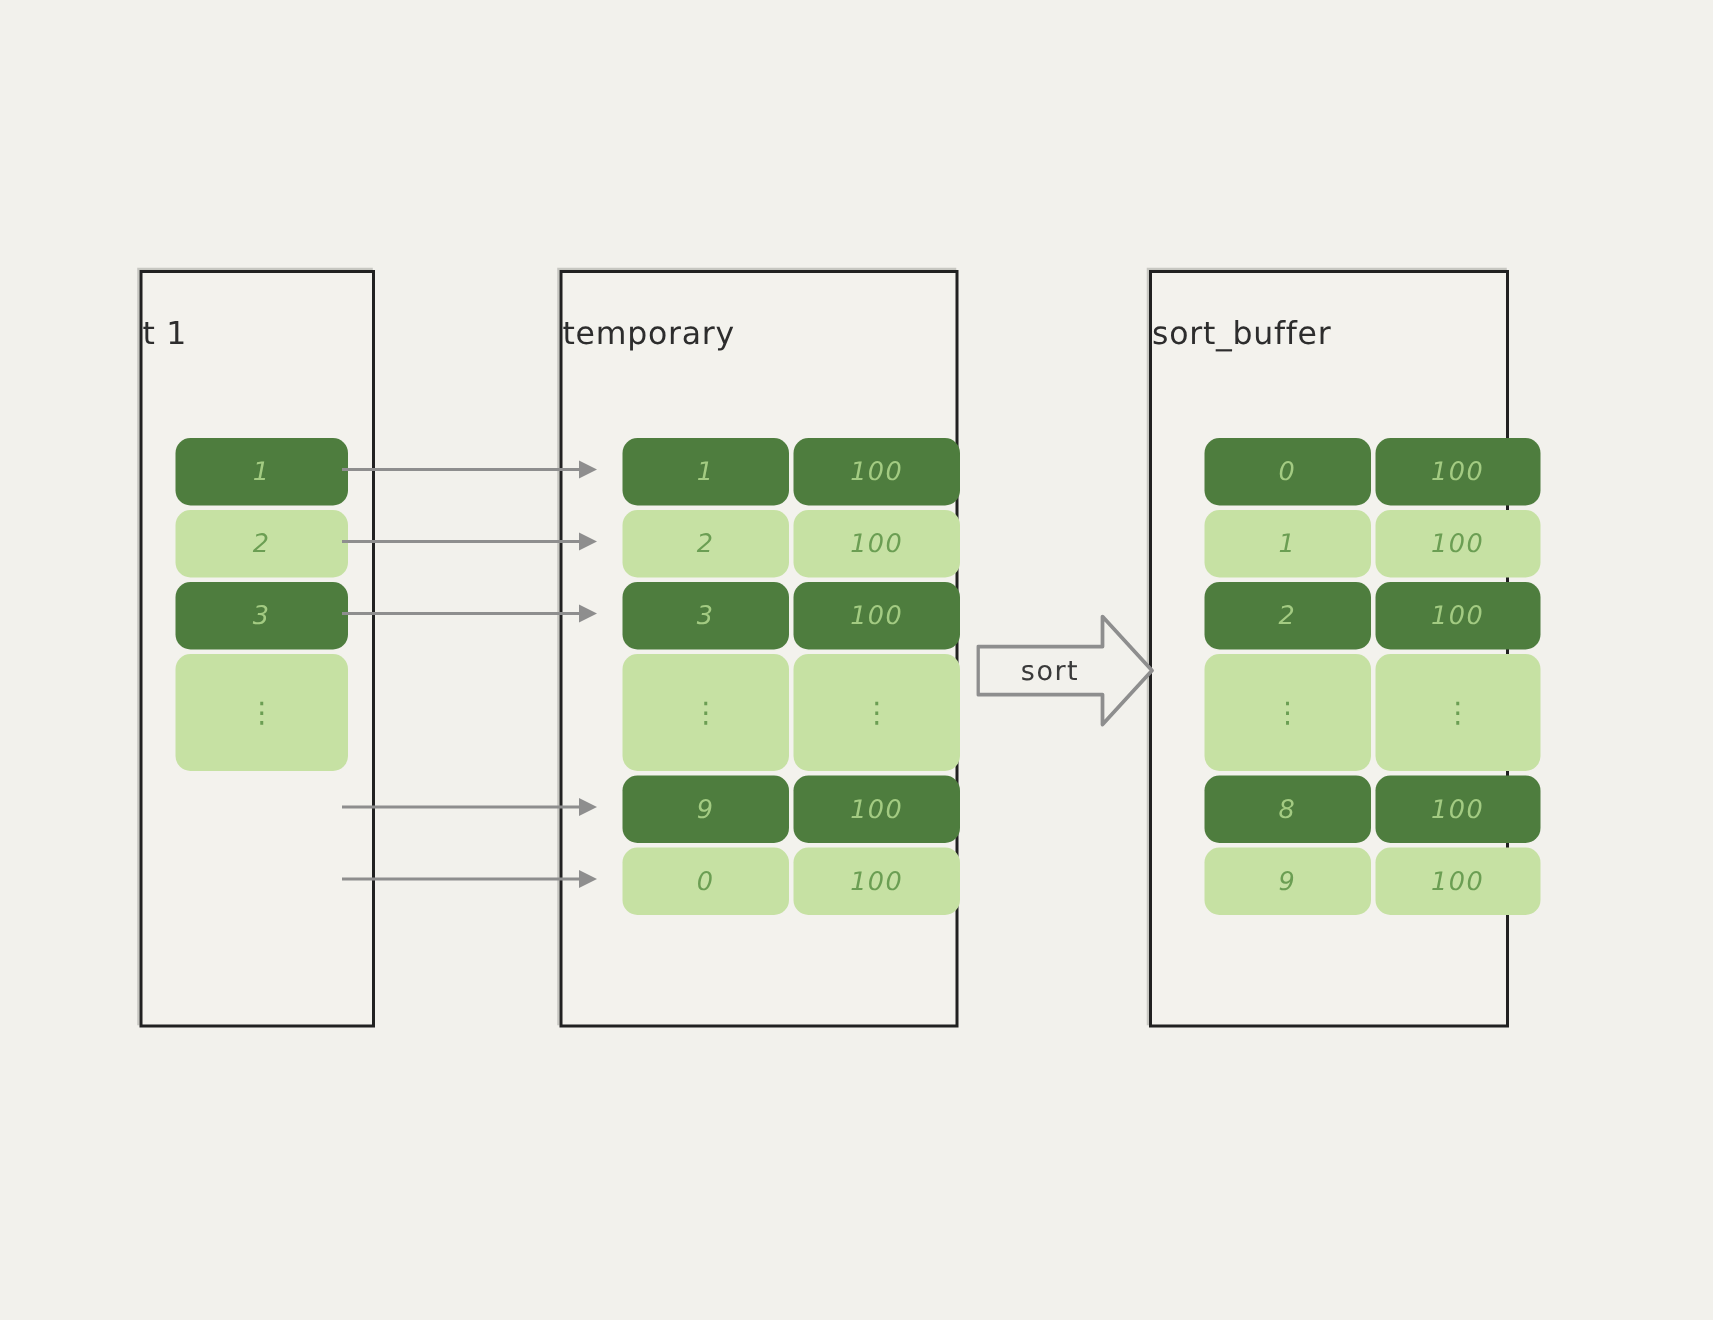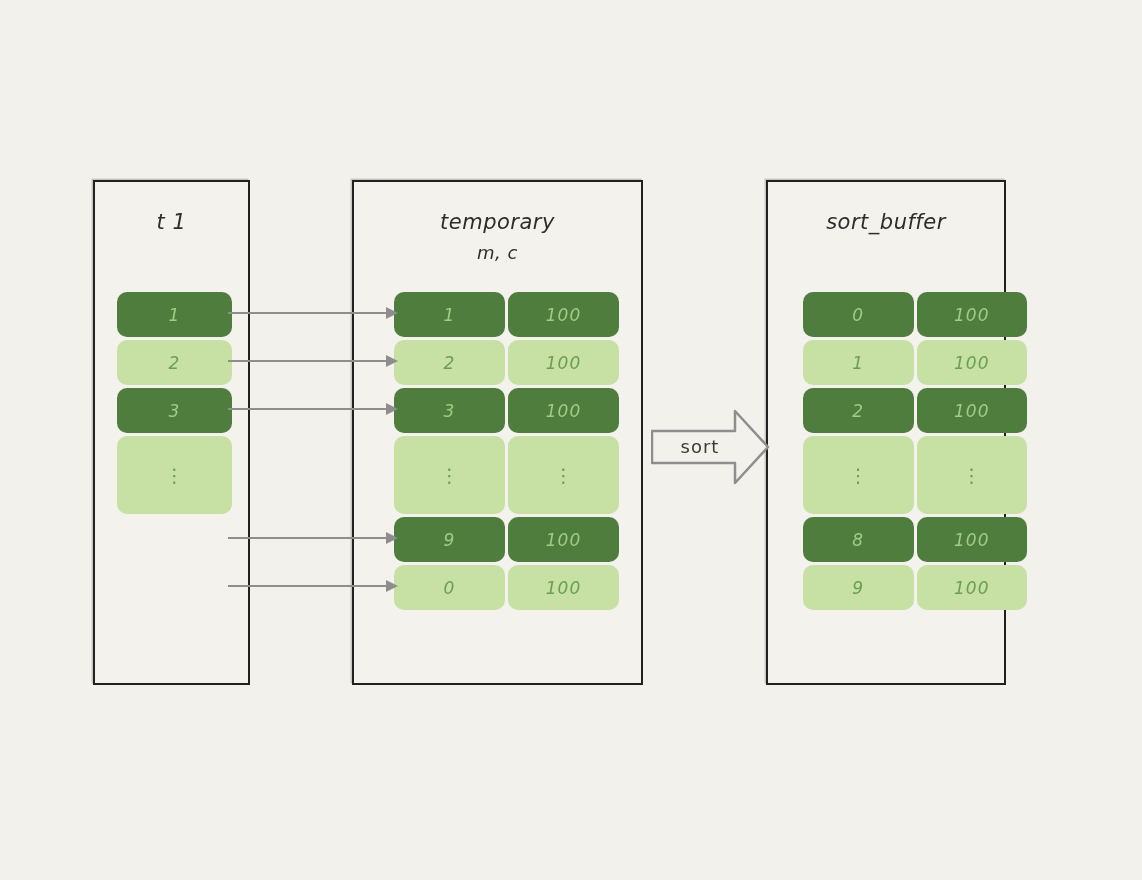--- a/index.html
+++ b/index.html
@@ -11,27 +11,27 @@
   #canvas{position:relative;width:1142px;height:880px;background:#f2f1ec;}
 
   .table-box{
     position:absolute;top:180px;height:505px;
     background:#f3f2ed;
     border:2.5px solid #212121;
     box-sizing:border-box;
     box-shadow:-1.5px -1.5px 0 rgba(120,120,115,.35);
   }
   #box-t1{left:93px;width:157px;}
-  #box-temporary{left:352px;width:291px;}
+  #box-temporary{left:373px;width:266px;}
   #box-sortbuffer{left:766px;width:240px;}
 
   .box-title{
     position:absolute;left:0;right:0;top:24px;
-    text-align:center;color:#2d2d2d;
-    font-size:21px;letter-spacing:.5px;line-height:1.55;font-style:italic;
+    color:#2d2d2d;
+    font-size:21px;letter-spacing:.5px;line-height:1.55;
   }
   .box-subtitle{display:block;font-size:18px;}
 
   .rows{
     position:absolute;top:110px;
     display:flex;flex-direction:column;gap:3px;
   }
   #box-t1 .rows{left:22px;width:115px;}
   #box-temporary .rows{left:40px;width:225px;}
   #box-sortbuffer .rows{left:35px;width:224px;}
@@ -87,21 +87,20 @@
         </div>
         <div class="row light ellipsis">
           <div class="cell">⋮</div>
         </div>
       </div>
   </div>
 
   <div id="box-temporary" class="table-box">
     <div class="box-title">
       <span>temporary</span>
-      <span class="box-subtitle">m, c</span>
     </div>
     <div class="rows">
         <div class="row dark">
           <div class="cell">1</div>
           <div class="cell">100</div>
         </div>
         <div class="row light">
           <div class="cell">2</div>
           <div class="cell">100</div>
         </div>

